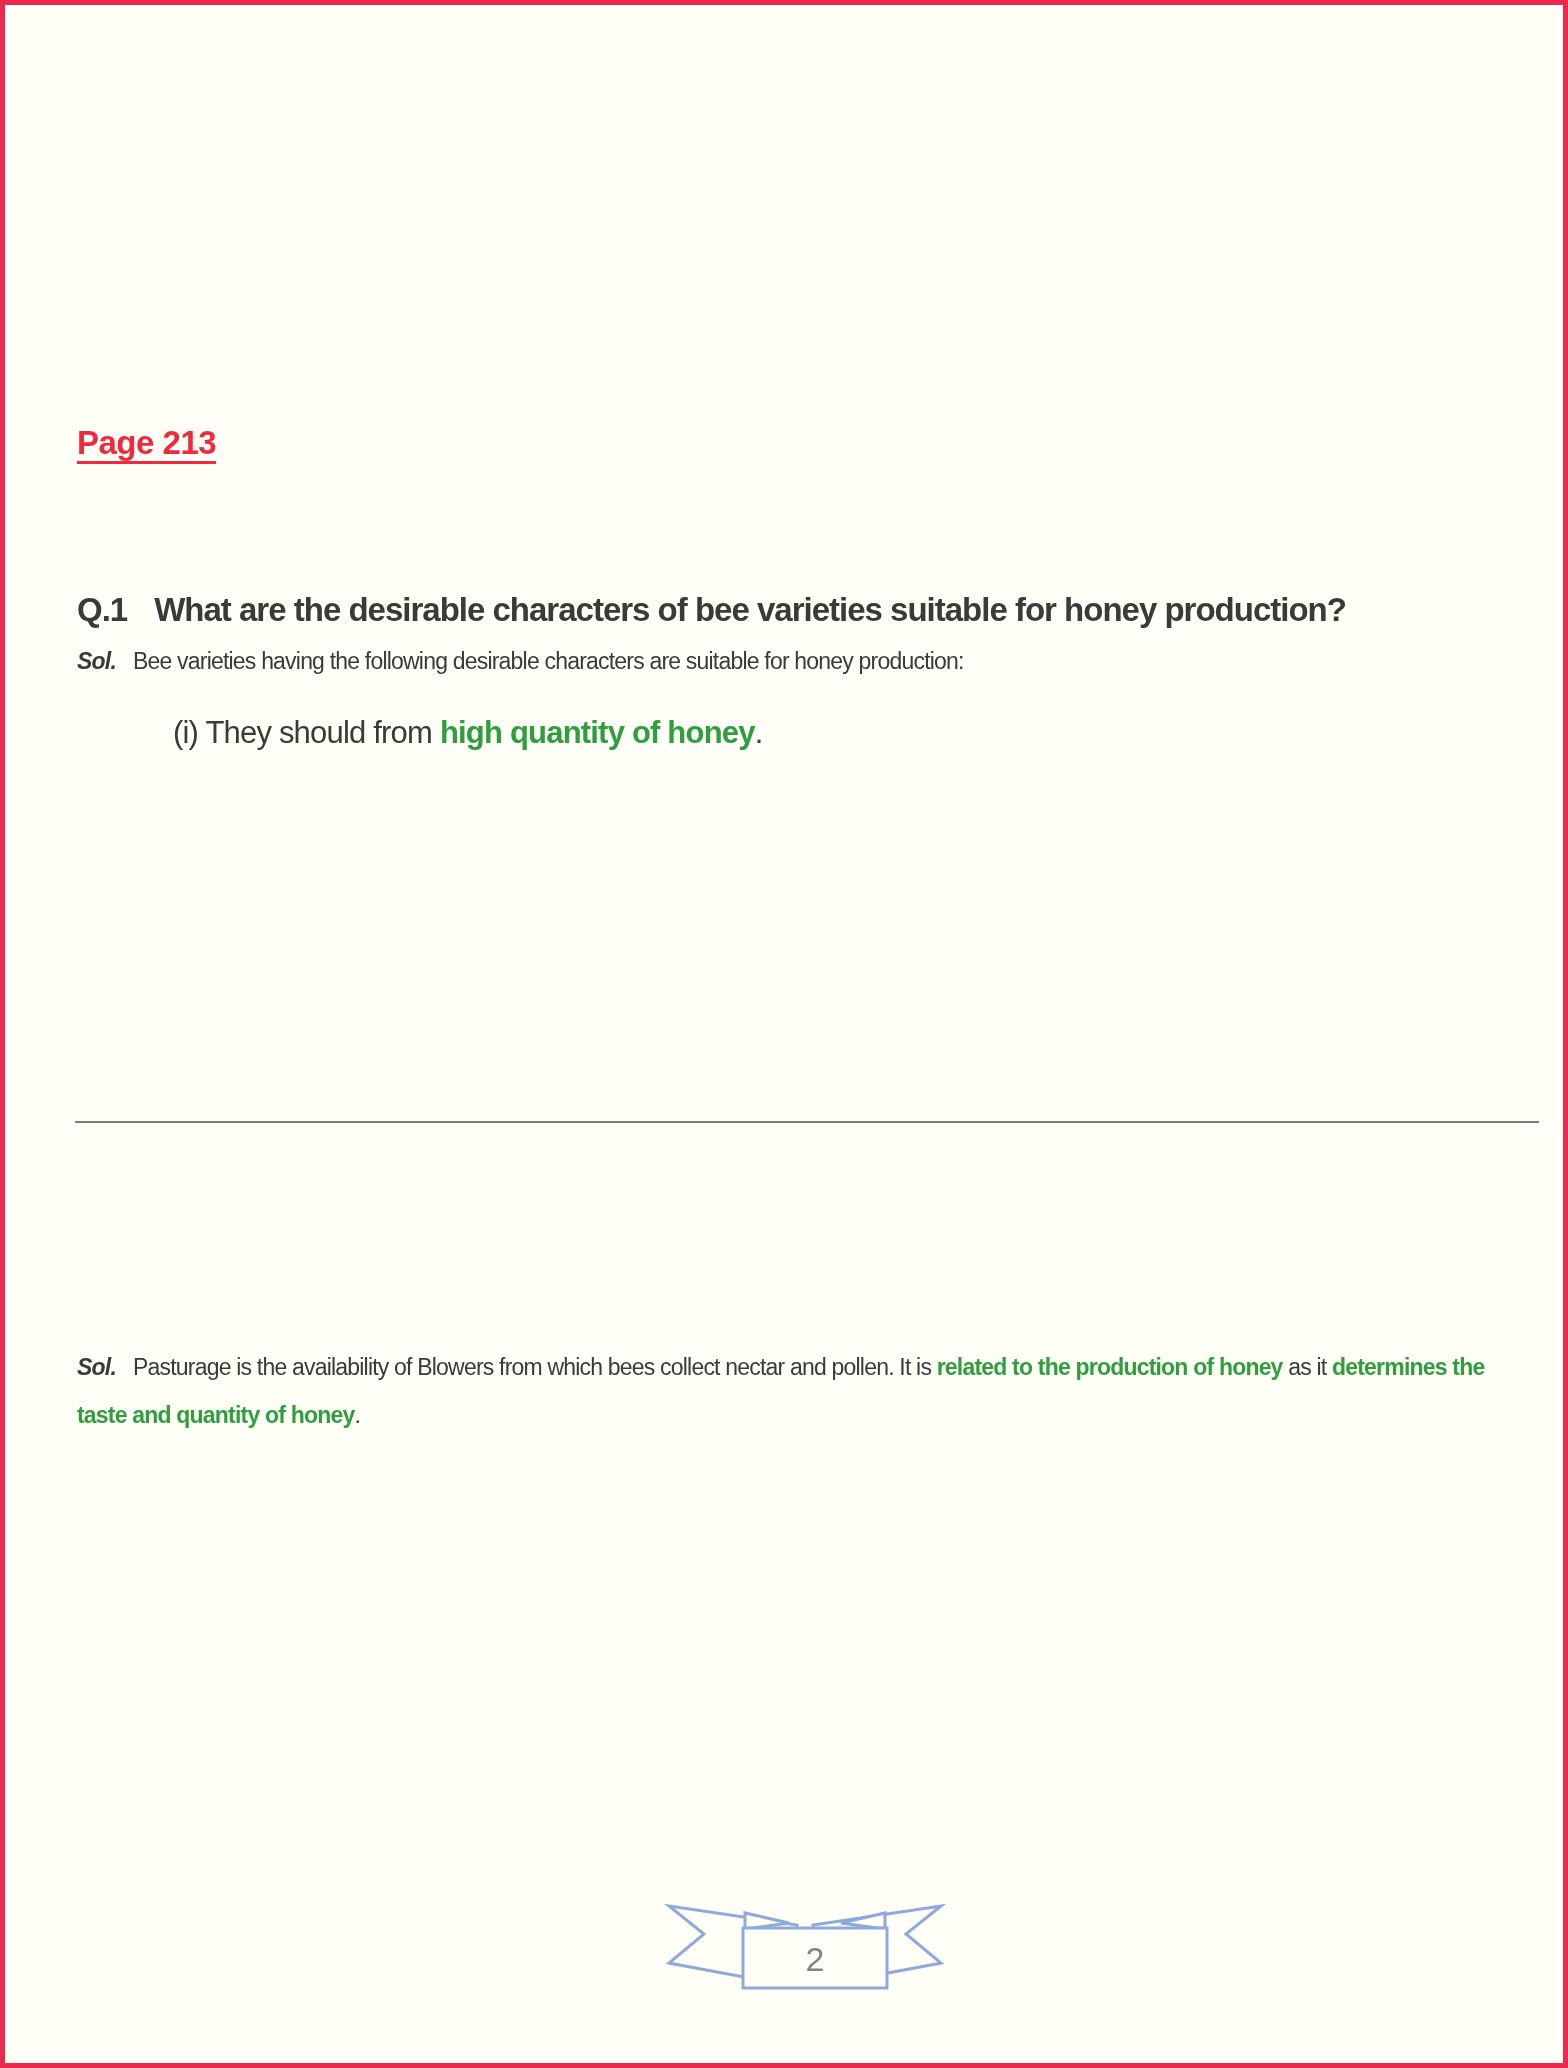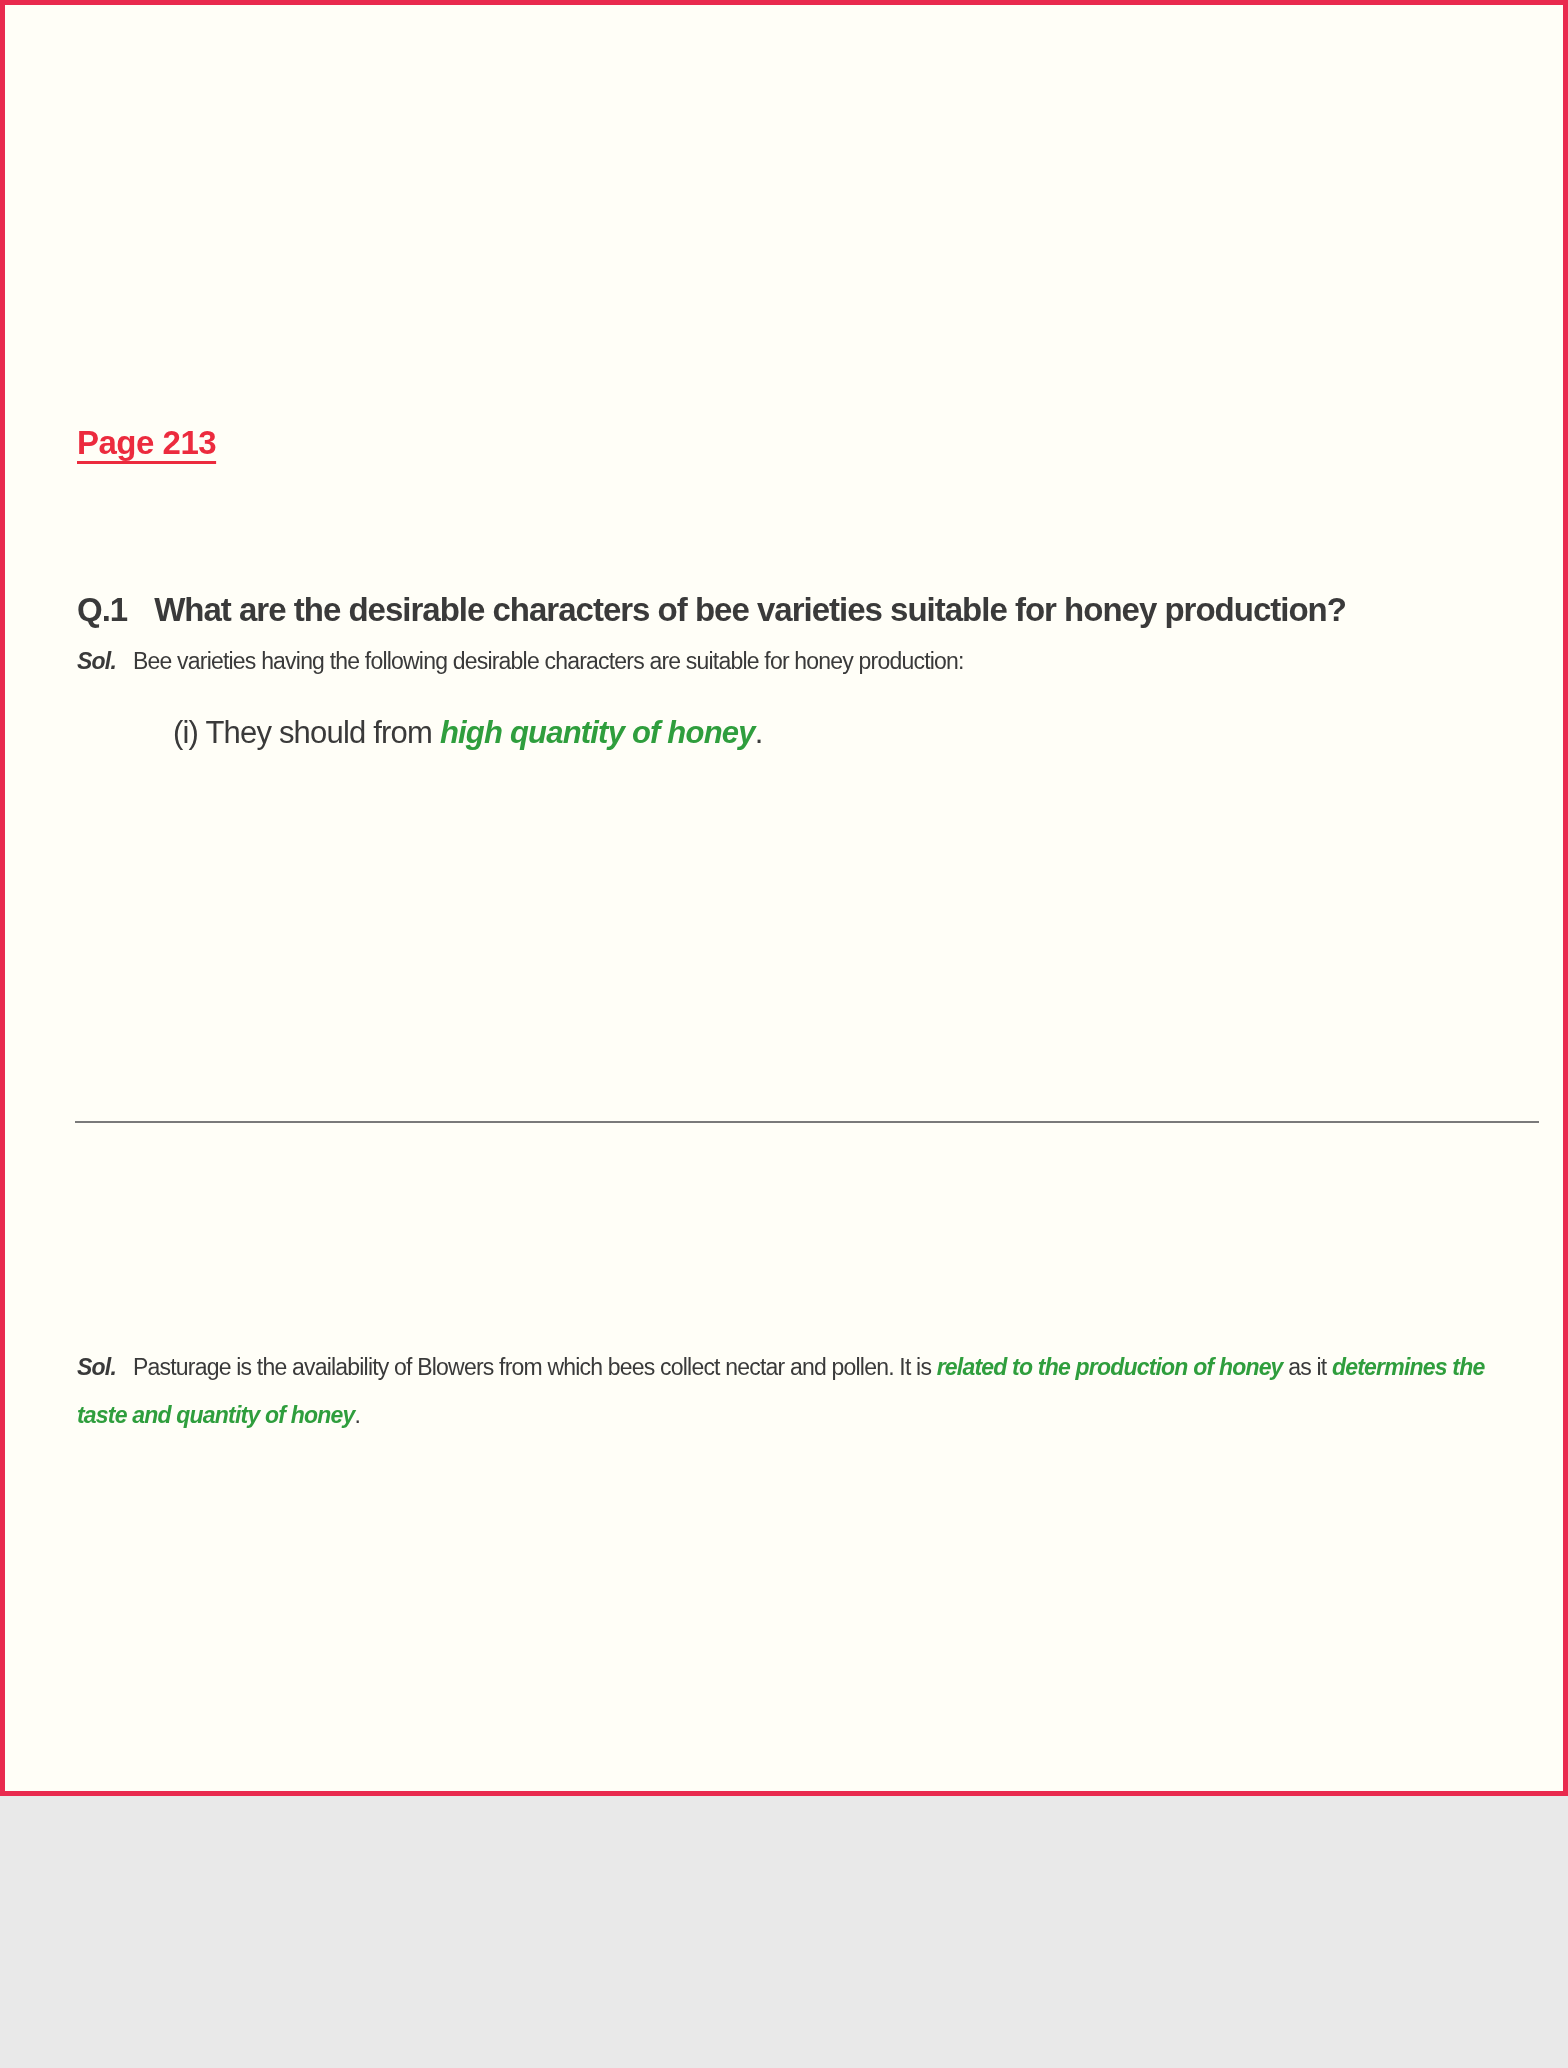--- a/index.html
+++ b/index.html
@@ -1,18 +1,18 @@
 <!DOCTYPE html>
 <html style="--page-bg: #fffef7; --border-red: #e92a4e; --accent-red: #ec2b3e; --ink: #3a3a3a; --green: #2f9e3d; --ribbon-blue: #8eaadb;"><head>
 <meta charset="utf-8">
 <style>
   html,body{margin:0;padding:0;background:#e9e9e9;}
   .page{
     position:relative;
-    width:1568px;height:1796px;
+    width:1568px;height:2068px;
     box-sizing:border-box;
     background:var(--page-bg,#fffef7);
     border:5px solid var(--border-red,#e92a4e);
     overflow:hidden;
     font-family:"Liberation Sans", sans-serif;
     color:var(--ink,#3a3a3a);
   }
   .page-label{
     position:absolute;left:72px;top:419px;
     font-size:33px;font-weight:700;letter-spacing:-0.5px;
@@ -35,21 +35,21 @@
     font-size:23px;letter-spacing:-0.8px;line-height:48px;
   }
   .sol1{top:632px;}
   .sol2{top:1338px;}
   .sol-label{font-weight:700;font-style:italic;margin-right:17px;}
   .list{position:absolute;left:168px;top:702px;}
   .list p{
     margin:0;font-size:31px;letter-spacing:-0.8px;line-height:51px;
     white-space:nowrap;
   }
-  .seg-green{color:var(--green,#2f9e3d);font-weight:700;font-style:italic;}
+  .seg-green{color:var(--green,#2f9e3d);font-weight:700;}
   .seg-plain{color:var(--ink,#3a3a3a);}
   .divider{
     position:absolute;left:70px;top:1116px;width:1464px;height:2px;
     margin:0;border:none;background:#7a7a7a;
   }
   .ribbon{position:absolute;left:644px;top:1896px;width:312px;height:108px;}
   .ribbon svg{display:block;width:100%;height:100%;}
   .ribbon .shape{fill:var(--page-bg,#fffef7);stroke:var(--ribbon-blue,#8eaadb);stroke-width:3;stroke-linejoin:miter;}
   .ribbon text{font-family:"Liberation Sans",sans-serif;font-size:34px;fill:#818489;}
 </style>

